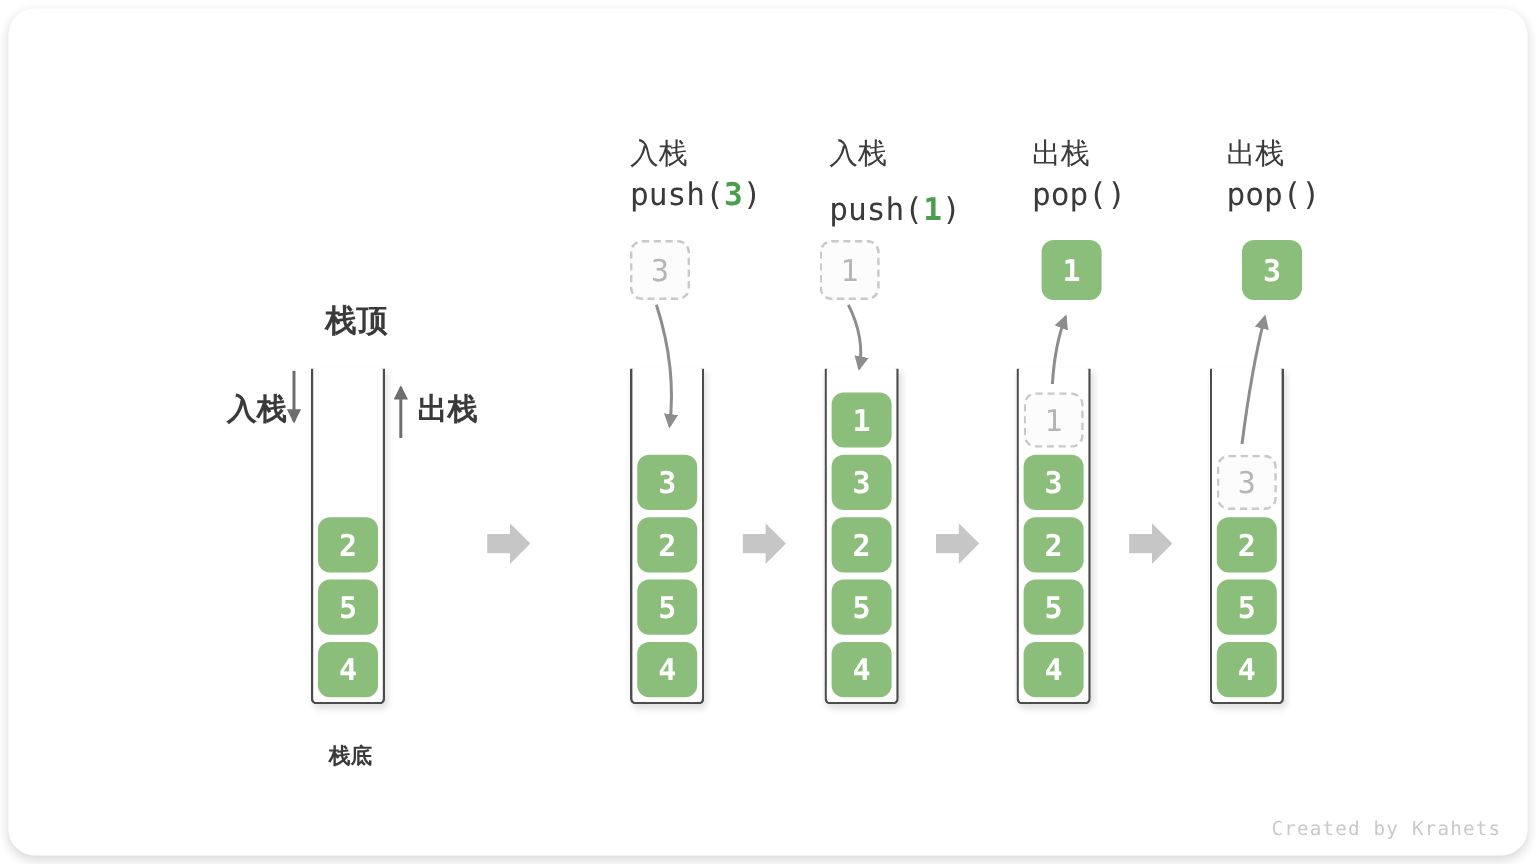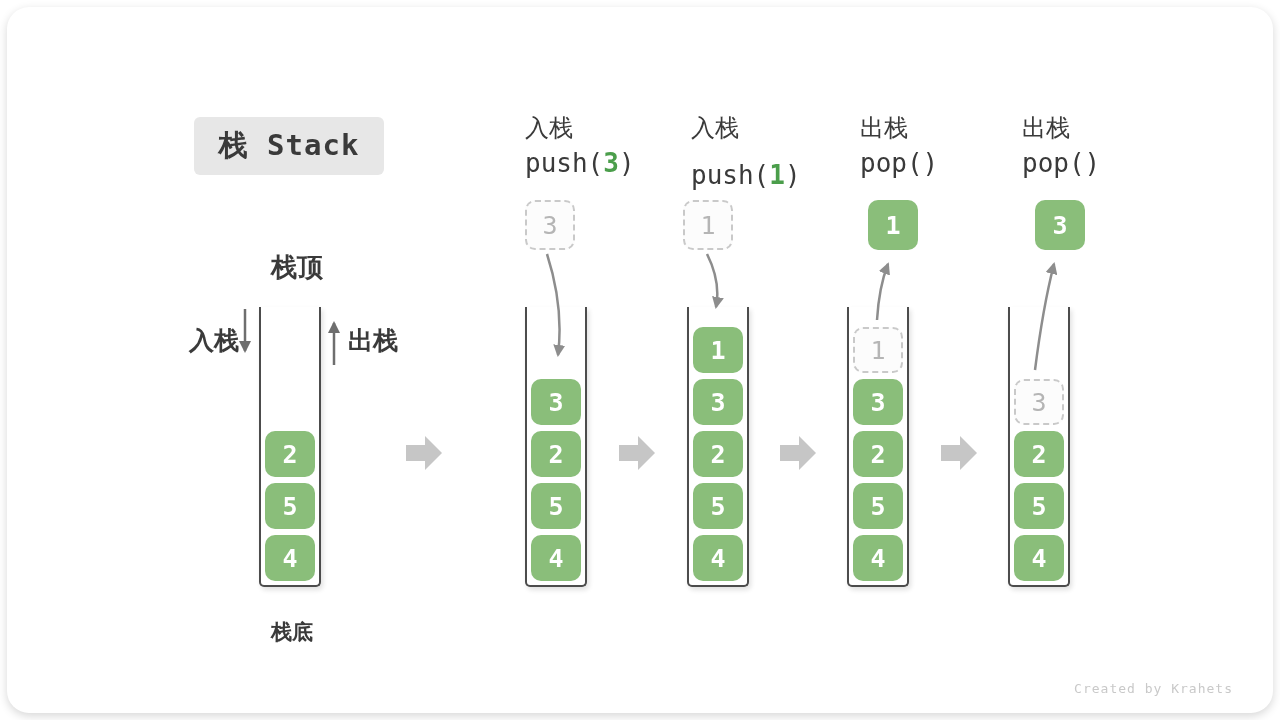--- a/index.html
+++ b/index.html
@@ -38,35 +38,32 @@
     font-family:"DejaVu Sans Mono","Liberation Mono",monospace;font-size:25px;}
   .fbox{position:absolute;top:193px;width:50px;height:50px;background:var(--box);
     border-radius:10px;color:var(--boxtext);display:flex;align-items:center;
     justify-content:center;font-family:"DejaVu Sans Mono","Liberation Mono",monospace;
     font-size:25px;font-weight:600;}
   .fghost{position:absolute;top:193px;width:50px;height:50px;background:var(--ghostbg);
     border:2px dashed var(--ghostborder);border-radius:10px;color:var(--ghosttext);
     display:flex;align-items:center;justify-content:center;
     font-family:"DejaVu Sans Mono","Liberation Mono",monospace;font-size:25px;}
   .overlay{position:absolute;left:0;top:0;pointer-events:none;}
-  .watermark{position:absolute;right:40px;top:674px;
+  .watermark{position:absolute;right:22px;top:674px;
     font-family:"DejaVu Sans Mono","Liberation Mono",monospace;
-    font-size:13px;color:var(--watermark);letter-spacing:1px;}
+    font-size:16px;color:var(--watermark);letter-spacing:1px;}
 </style>
 </head>
 <body>
 
 <div class="card">
 
-  <div class="title-box">
-    <span>栈 Stack</span>
-  </div>
 
   <div class="blabel center66" style="left:250px;top:243px;font-size:26px;text-align:right;">栈顶</div>
-  <div class="blabel center66" style="left:252px;top:611px;font-size:21px;">栈底</div>
+  <div class="blabel center66" style="left:252px;top:611px;font-size:18px;">栈底</div>
   <div class="blabel" style="left:182px;top:317px;">入栈</div>
   <div class="blabel" style="left:341px;top:317px;">出栈</div>
 
   <div class="op" style="left:518px;top:105px;">入栈</div>
   <div class="code" style="left:518px;top:141px;"><span>push(</span><span class="arg">3</span><span>)</span></div>
 
   <div class="op" style="left:684px;top:105px;">入栈</div>
   <div class="code" style="left:684px;top:153px;"><span>push(</span><span class="arg">1</span><span>)</span></div>
 
   <div class="op" style="left:853px;top:105px;">出栈</div>

